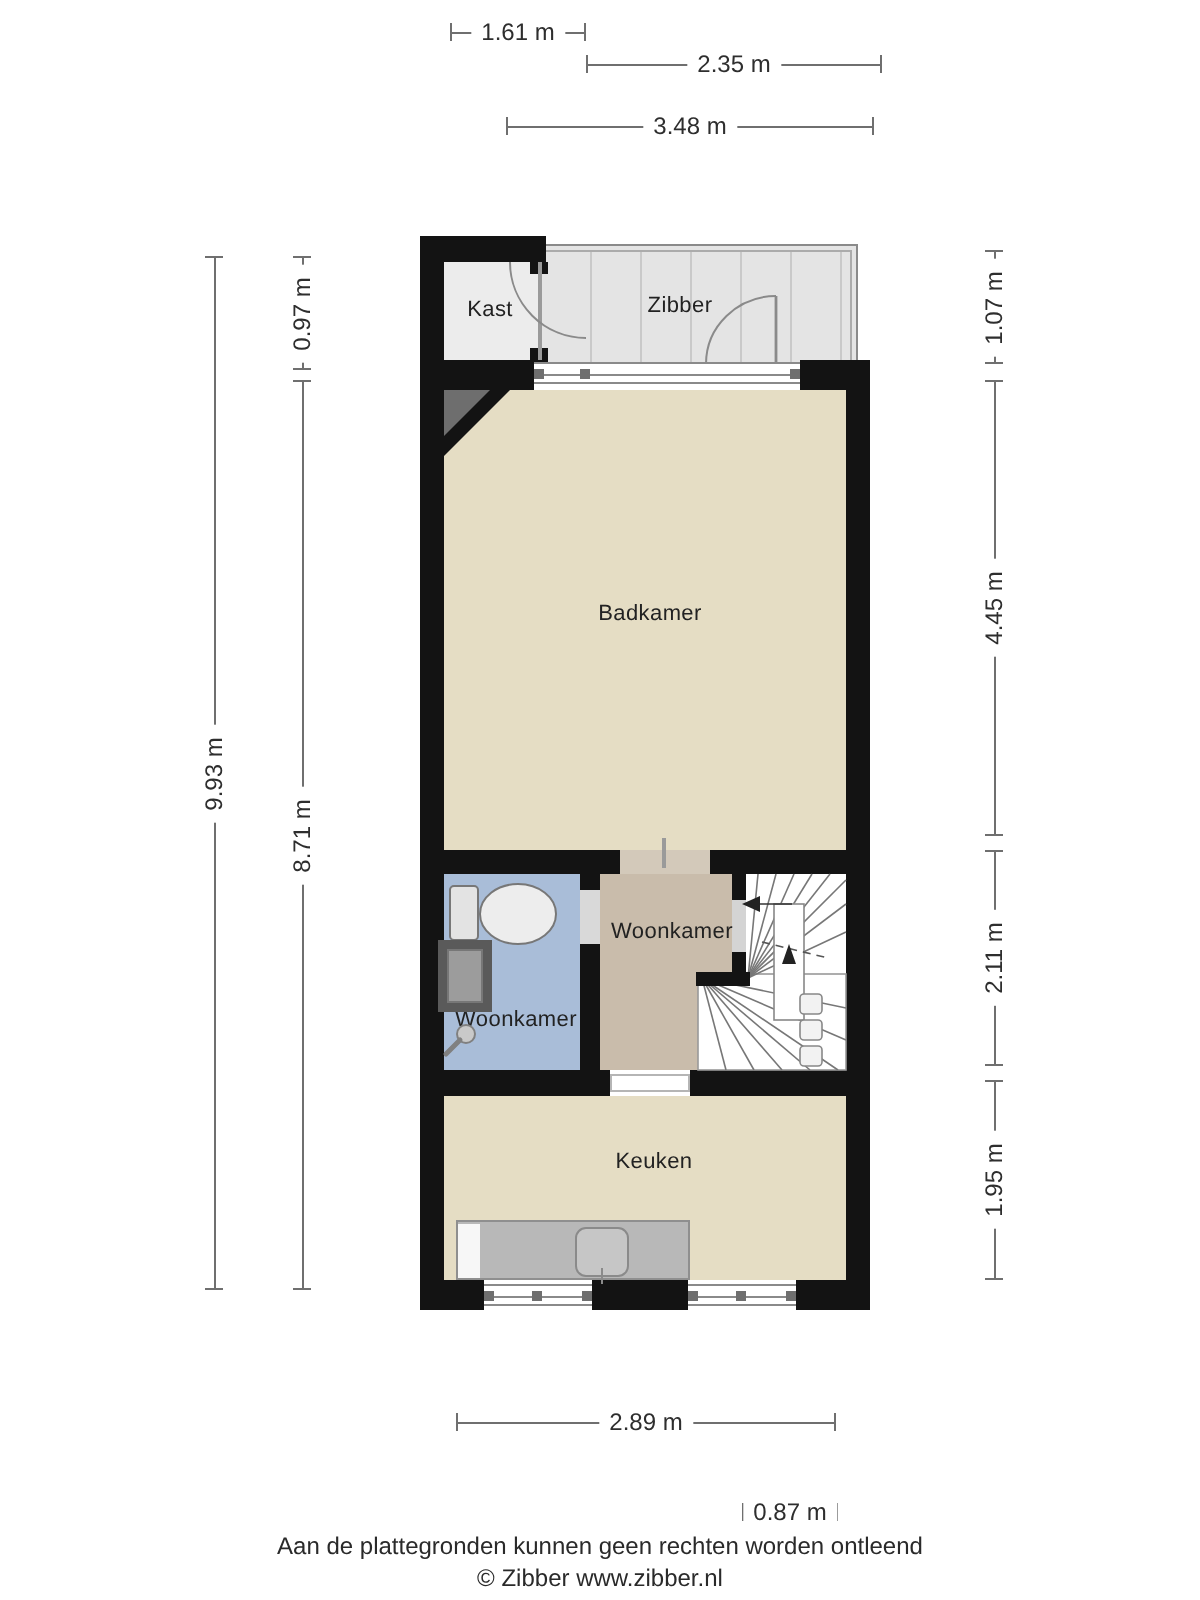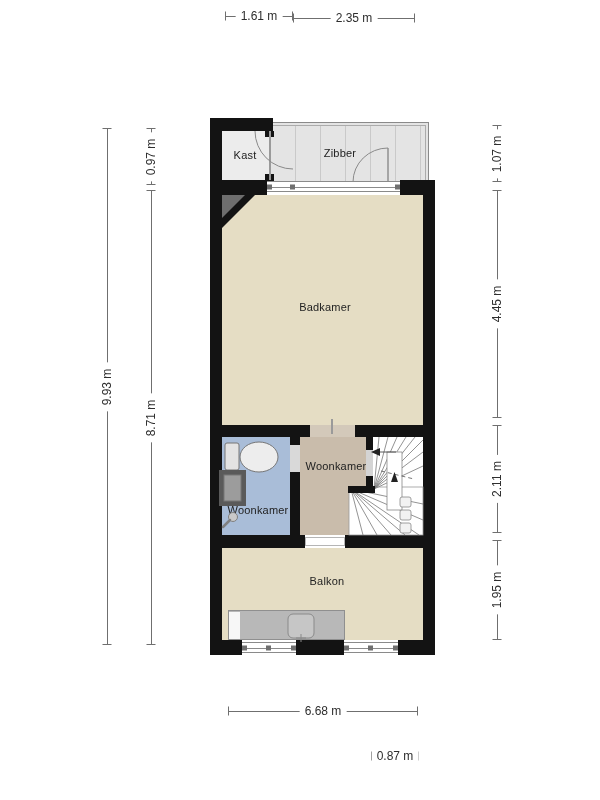--- a/index.html
+++ b/index.html
@@ -116,21 +116,21 @@
   <div class="opening" style="left:305px;top:537px;width:40px;height:9px;background:#ffffff;border:1px solid #b5b5b5;box-sizing:border-box"></div>
 
   <div class="counter" style="left:228px;top:610px;width:117px;height:30px"></div>
   <div class="counter-gap" style="left:229px;top:612px;width:11px;height:27px"></div>
 
   <span class="room-label" style="left:245px;top:155px">Kast</span>
   <span class="room-label" style="left:340px;top:153px">Zibber</span>
   <span class="room-label" style="left:325px;top:307px">Badkamer</span>
   <span class="room-label" style="left:336px;top:466px">Woonkamer</span>
   <span class="room-label" style="left:258px;top:510px">Woonkamer</span>
-  <span class="room-label" style="left:327px;top:581px">Balkon</span>
+  <span class="room-label" style="left:327px;top:581px">Keuken</span>
 
   <svg class="overlay" style="left:210px;top:118px" width="225" height="537" viewBox="210 118 225 537">
 
     <g stroke="#777" stroke-width="0.8" fill="none">
       <rect x="373" y="437" width="50" height="53" fill="#ffffff" stroke="none"></rect>
       <rect x="349" y="487" width="74" height="48" fill="#ffffff" stroke="#999"></rect>
       <g>
         <line x1="374" y1="489" x2="379" y2="437"></line>
           <line x1="374" y1="489" x2="388" y2="437"></line>
         <line x1="374" y1="489" x2="397" y2="437"></line>
@@ -187,26 +187,32 @@
       <line x1="296" y1="638" x2="306" y2="638" stroke="#8a8a8a"></line>
     </g>
   </svg>
 
   <div class="dimh" style="left:225px;top:9px;width:68px;height:13px">
     <div class="line"></div>
       <span class="t1"></span>
       <span class="t2"></span>
     <span class="dim-label">1.61 m</span>
   </div>
-  <div class="dimh" style="left:293px;top:11px;width:122px;height:13px">
+  <div class="dimh" style="left:293px;top:25px;width:148px;height:13px">
     <div class="line"></div>
       <span class="t1"></span>
       <span class="t2"></span>
     <span class="dim-label">2.35 m</span>
   </div>
+  <div class="dimh" style="left:253px;top:56px;width:184px;height:13px">
+    <div class="line"></div>
+      <span class="t1"></span>
+      <span class="t2"></span>
+    <span class="dim-label">3.48 m</span>
+  </div>
 
   <div class="dimv" style="left:100px;top:128px;width:13px;height:517px">
     <div class="line"></div>
       <span class="t1"></span>
       <span class="t2"></span>
     <span class="dim-label">9.93 m</span>
   </div>
   <div class="dimv" style="left:144px;top:128px;width:13px;height:57px">
     <div class="line"></div>
       <span class="t1"></span>
@@ -242,23 +248,27 @@
     <div class="line"></div>
       <span class="t1"></span>
       <span class="t2"></span>
     <span class="dim-label">1.95 m</span>
   </div>
 
   <div class="dimh" style="left:228px;top:704px;width:190px;height:13px">
     <div class="line"></div>
       <span class="t1"></span>
       <span class="t2"></span>
-    <span class="dim-label">6.68 m</span>
+    <span class="dim-label">2.89 m</span>
   </div>
   <div class="dimh" style="left:371px;top:749px;width:48px;height:13px">
     <div class="line"></div>
       <span class="t1"></span>
       <span class="t2"></span>
     <span class="dim-label">0.87 m</span>
   </div>
 
+  <div class="footer" style="top:765px">
+    <div>Aan de plattegronden kunnen geen rechten worden ontleend</div>
+    <div>© Zibber www.zibber.nl</div>
+  </div>
 
 </div>
 
 </body></html>

